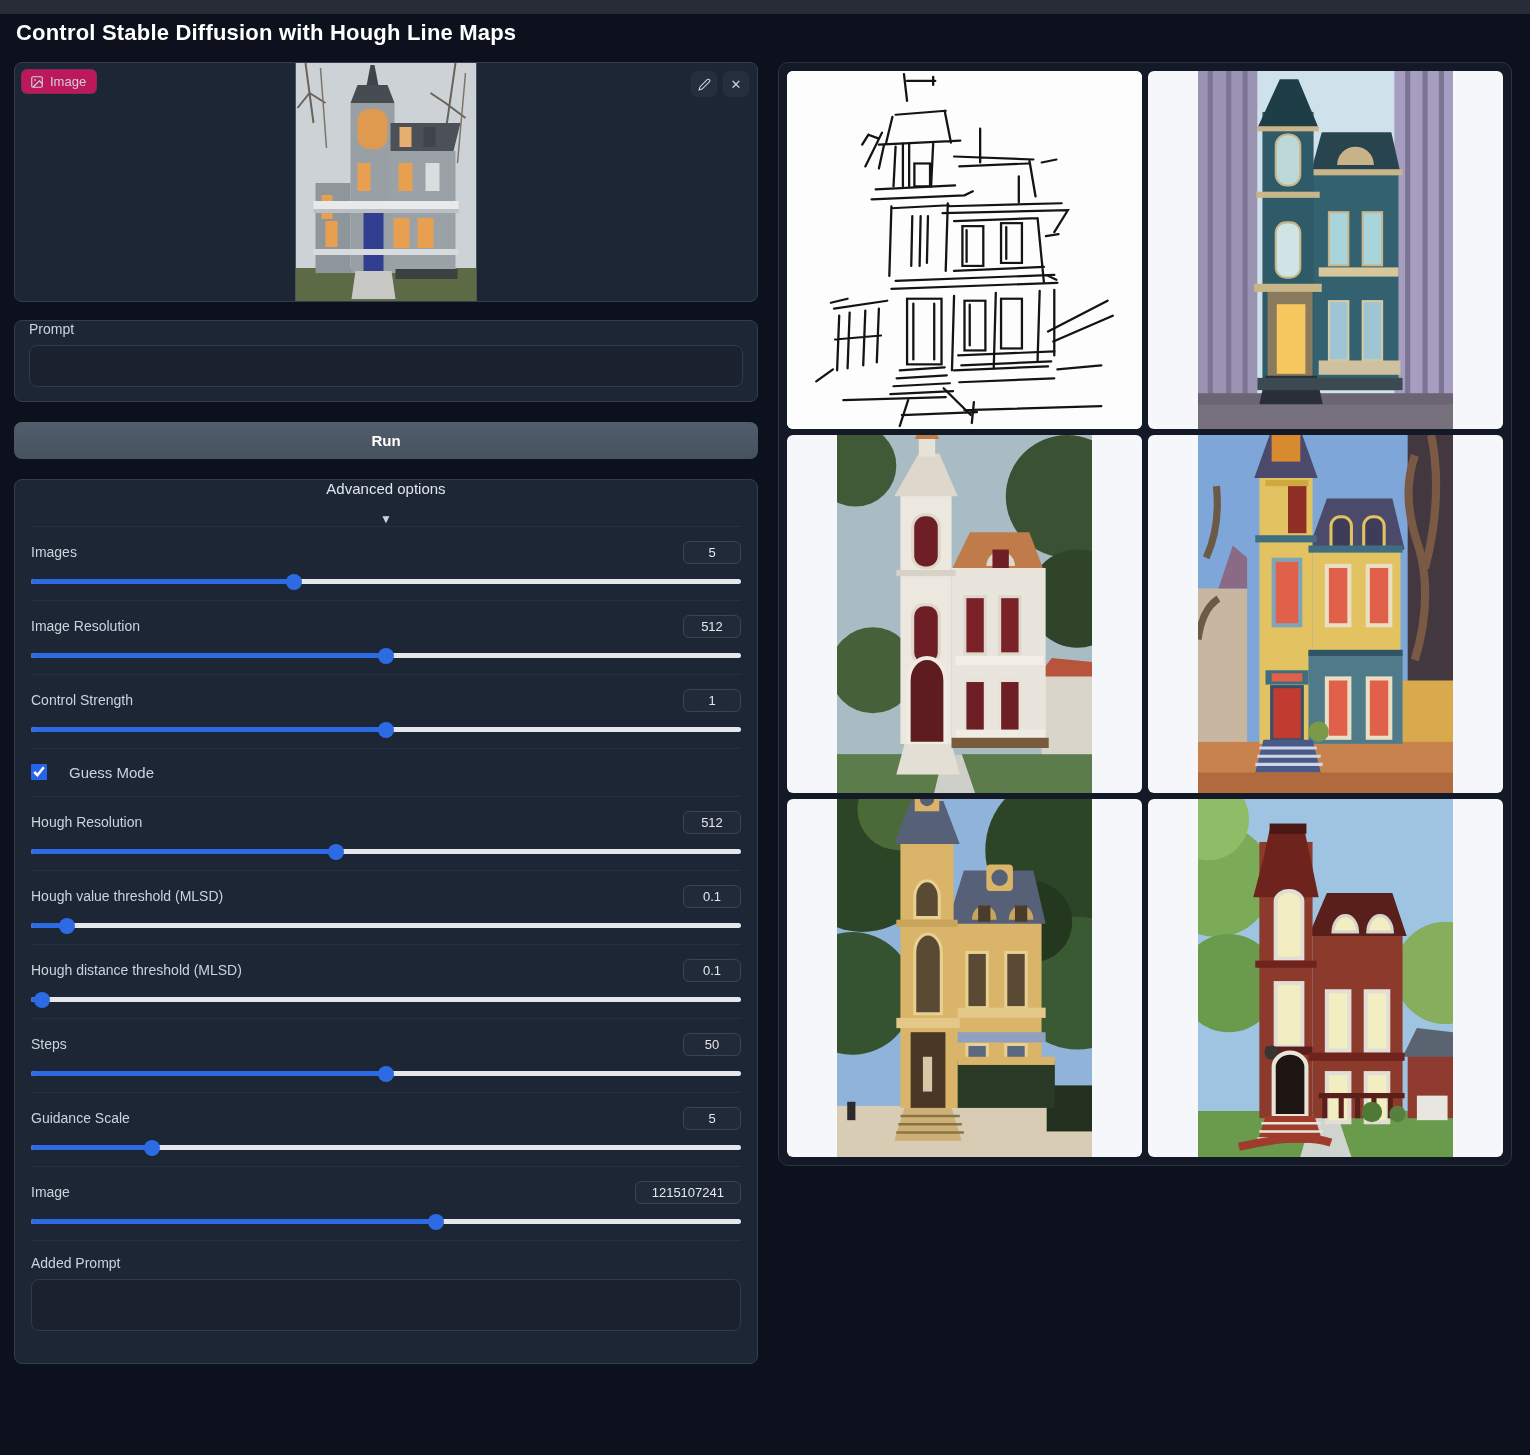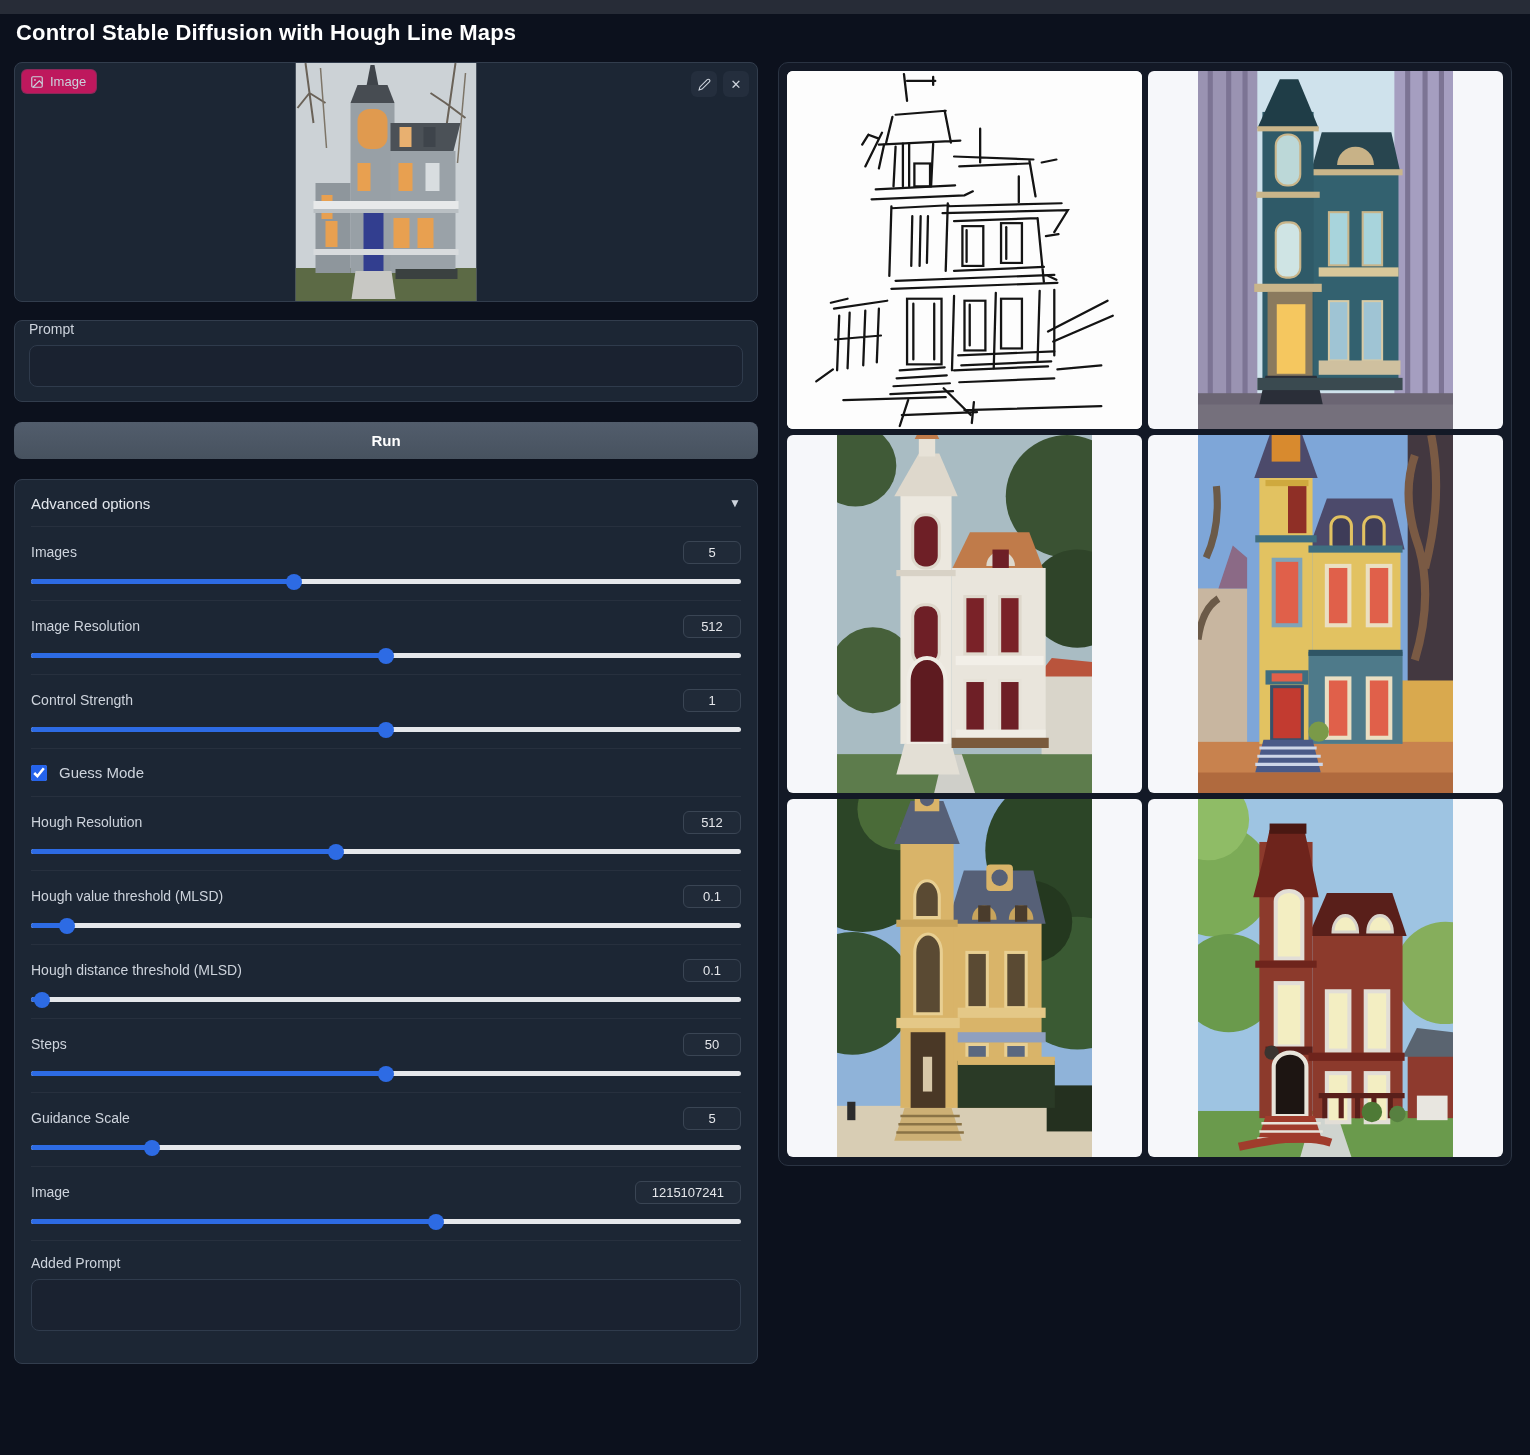--- a/index.html
+++ b/index.html
@@ -44,21 +44,21 @@
   }
   .prompt-box { height:42px; }
   .run-btn {
     width:100%; height:37px; border:none; border-radius:8px; cursor:pointer;
     background:linear-gradient(#525d6c,#47525f); color:#fff;
     font-size:15px; font-weight:bold; font-family:inherit; margin-bottom:20px;
   }
   .advanced-panel { padding:0 16px 16px; }
   .acc-header {
     display:flex; align-items:center; justify-content:space-between;
-    height:46px; cursor:pointer;
+    height:46px; cursor:pointer;flex-direction:column;
   }
   .acc-title { font-size:15px; color:#e2e6ec; }
   .acc-arrow { font-size:12px; color:#cdd3dc; }
   .slider-row { padding:14px 0 16px; border-top:1px solid #27303e; }
   .srow-top { display:flex; align-items:center; justify-content:space-between; height:22px;gap:44px; }
   .slabel { font-size:14px; color:#cdd3dc; }
   .svalue {
     display:inline-block; min-width:58px; text-align:center;
     background:#202a38; border:1px solid #3a4554; border-radius:6px;
     font-size:13px; color:#e5e7eb; padding:3px 16px; cursor:text;
@@ -66,21 +66,21 @@
   .strack {
     position:relative; height:5px; border-radius:4px; background:#e5e7eb;
     margin-top:16px; cursor:pointer;
   }
   .sfill { position:absolute; left:0; top:0; height:100%; border-radius:4px; background:#2d6be4; }
   .shandle {
     position:absolute; top:50%; transform:translateY(-50%);
     width:16px; height:16px; border-radius:50%; background:#2d6be4;
   }
   .checkbox-row {
-    display:flex; align-items:center; gap:12px; padding:15px 0;
+    display:flex; gap:22px; padding:15px 0;
     border-top:1px solid #27303e; cursor:pointer;
   }
   .checkbox-row input {
     width:16px; height:16px; accent-color:#2563eb; cursor:pointer;
   }
   .checkbox-row .slabel { font-size:15px; }
   .input-row { padding:14px 0 16px; border-top:1px solid #27303e; }
   .eta-box { height:42px; }
   .big-box { height:52px; }
   

